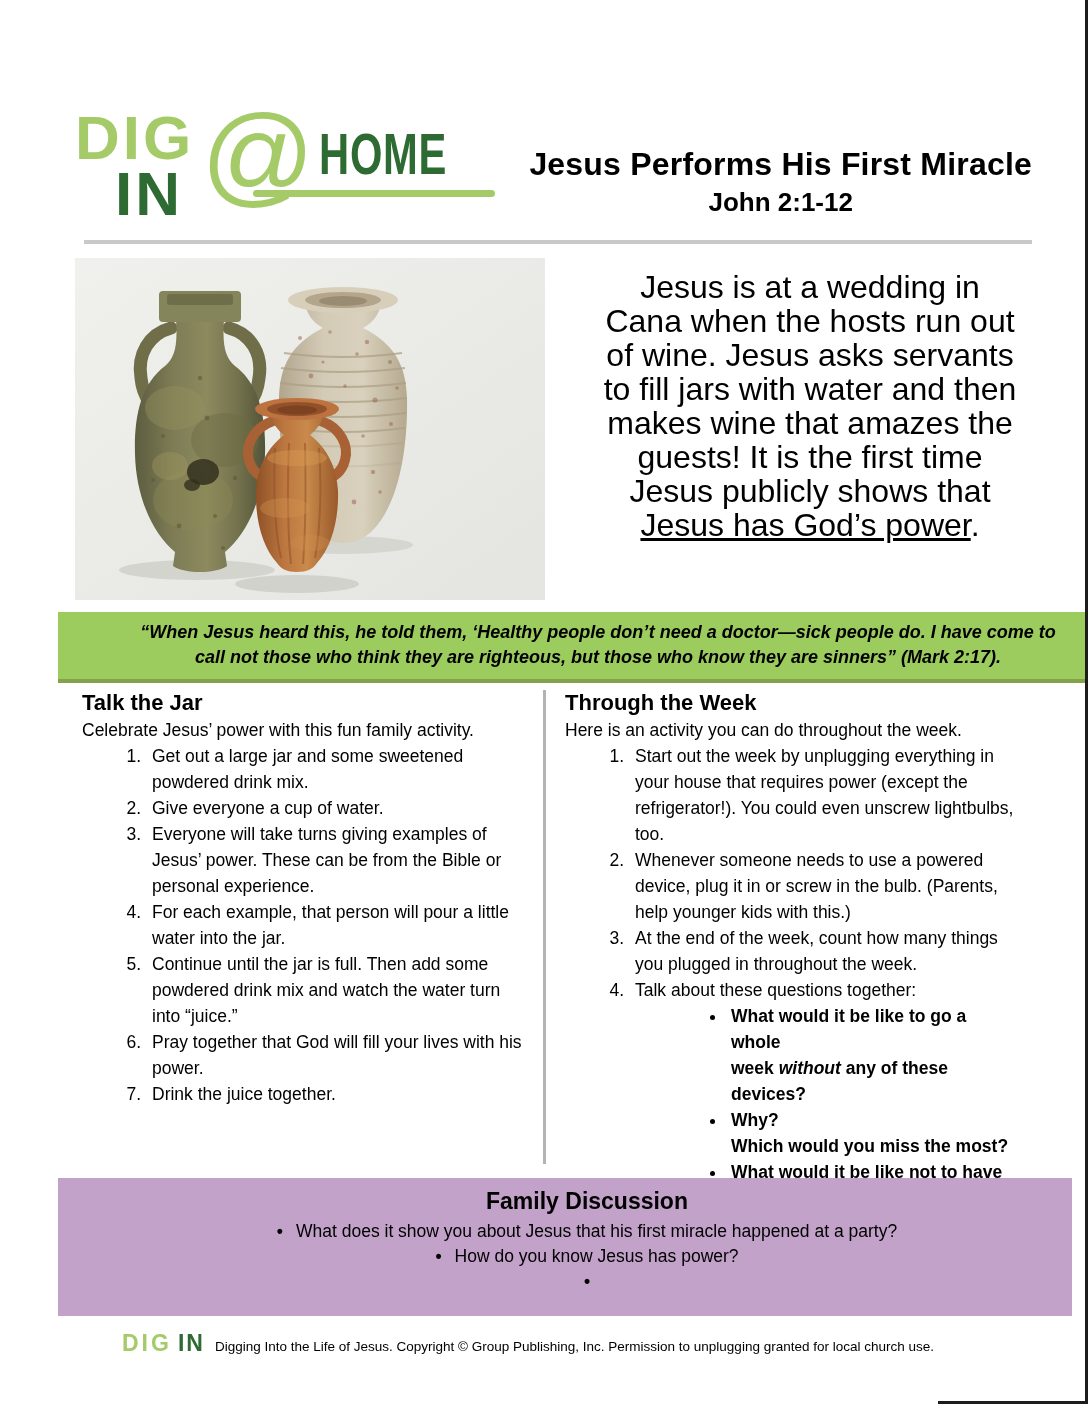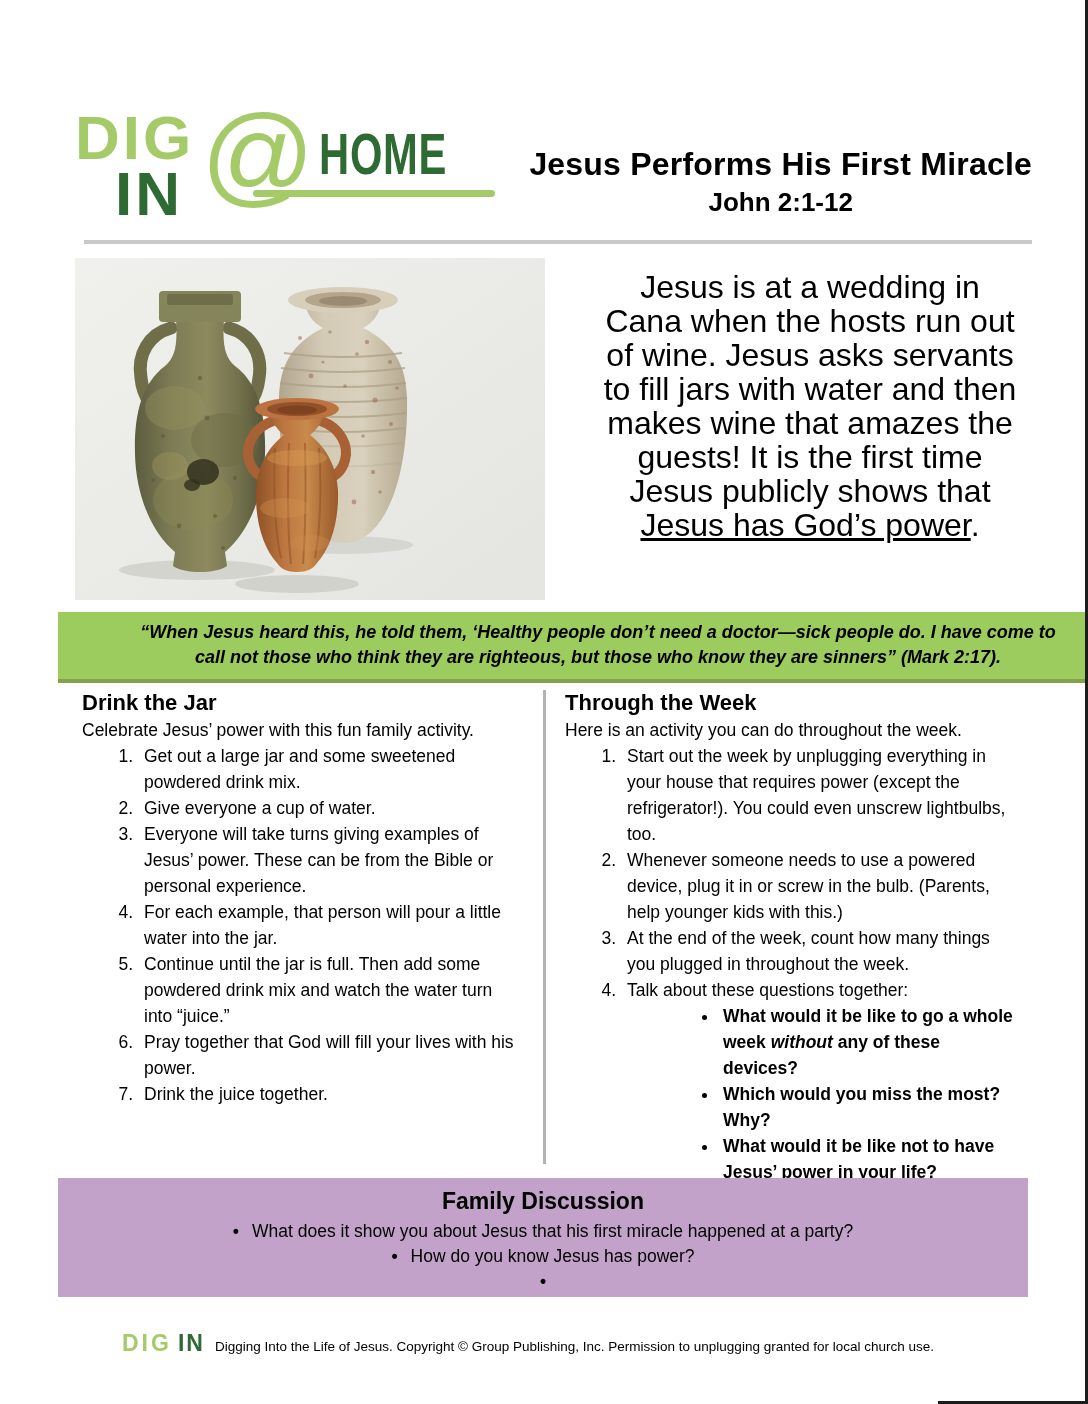--- a/index.html
+++ b/index.html
@@ -42,28 +42,28 @@
             text-align:center; font-style:italic; font-weight:bold; font-size:18px;
             line-height:25px; padding-top:8px; box-sizing:content-box; }
 
   
   .col-left  { position:absolute; left:82px;  top:688px; width:442px; }
   .col-right { position:absolute; left:565px; top:688px; width:452px; }
   .divider   { position:absolute; left:543px; top:690px; width:3px; height:474px; background:var(--divider-gray); }
   .col h2 { margin:0; font-size:22px; font-weight:bold; line-height:30px; }
   .col-intro { font-size:17.5px; line-height:24px; }
   ol.steps { margin:1px 0 0 0; padding-left:56px; font-size:17.5px; line-height:26px; }
-  ol.steps > li { padding-left:6px; }
+  ol.steps > li { padding-left:6px;margin-left:8px; }
   ul.qs { margin:0; padding-left:92px; list-style:disc; font-size:17.5px; line-height:26px; font-weight:bold; }
   ul.qs > li { padding-left:4px; }
   ul.qs em { font-style:italic; }
 
   
-  .family { position:absolute; left:58px; top:1178px; width:970px; height:119px;
-            background:var(--box-purple); text-align:center; }
+  .family { position:absolute; left:58px; top:1178px; width:970px; height:138px;
+            background:var(--box-purple); text-align:center;padding-left:44px; }
   .family h2 { margin:10px 0 4px 0; font-size:23px; font-weight:bold; }
   .fam-line { font-size:17.5px; line-height:25px; display:flex; justify-content:center; gap:13px; }
   .fam-line .dot { font-weight:bold; }
 
   
   .footer { position:absolute; left:122px; top:1330px; display:flex; align-items:baseline; }
   .f-dig { font-size:23px; font-weight:bold; letter-spacing:3px; color:var(--green-light); }
   .f-in  { font-size:23px; font-weight:bold; letter-spacing:2px; color:var(--green-dark); margin-left:6px; }
   .f-text{ font-size:13.5px; margin-left:10px; }
 
@@ -218,21 +218,21 @@
     <div>Jesus publicly shows that</div>
     <div><span class="ul">Jesus has God’s power</span><span>.</span></div>
   </div>
 
   <div class="banner">
     <div>“When Jesus heard this, he told them, ‘Healthy people don’t need a doctor—sick people do. I have come to</div>
     <div>call not those who think they are righteous, but those who know they are sinners” (Mark 2:17).</div>
   </div>
 
   <div class="col col-left">
-    <h2>Drink the Jar</h2>
+    <h2>Talk the Jar</h2>
     <div class="col-intro">Celebrate Jesus’ power with this fun family activity.</div>
     <ol class="steps">
       <li><span>Get out a large jar and some sweetened powdered drink mix.</span></li>
       <li><span>Give everyone a cup of water.</span></li>
       <li><span>Everyone will take turns giving examples of Jesus’ power. These can be from the Bible or personal experience.</span></li>
       <li><span>For each example, that person will pour a little water into the jar.</span></li>
       <li><span>Continue until the jar is full. Then add some powdered drink mix and watch the water turn into “juice.”</span></li>
       <li><span>Pray together that God will fill your lives with his power.</span></li>
       <li><span>Drink the juice together.</span></li>
     </ol>
@@ -247,22 +247,22 @@
       <li><span>Start out the week by unplugging everything in your house that requires power (except the refrigerator!). You could even unscrew lightbulbs, too.</span></li>
       <li><span>Whenever someone needs to use a powered device, plug it in or screw in the bulb. (Parents, help younger kids with this.)</span></li>
       <li><span>At the end of the week, count how many things you plugged in throughout the week.</span></li>
       <li><span>Talk about these questions together:</span>
         <ul class="qs">
           <li>
             <div>What would it be like to go a whole</div>
             <div><span>week </span><em>without</em><span> any of these devices?</span></div>
           </li>
           <li>
+            <div><span>Why?</span><em></em><span></span></div>
             <div>Which would you miss the most?</div>
-            <div><span>Why?</span><em></em><span></span></div>
           </li>
           <li>
             <div>What would it be like not to have</div>
             <div><span>Jesus’ power in your life?</span><em></em><span></span></div>
           </li>
         </ul>
       </li>
     </ol>
   </div>
 

